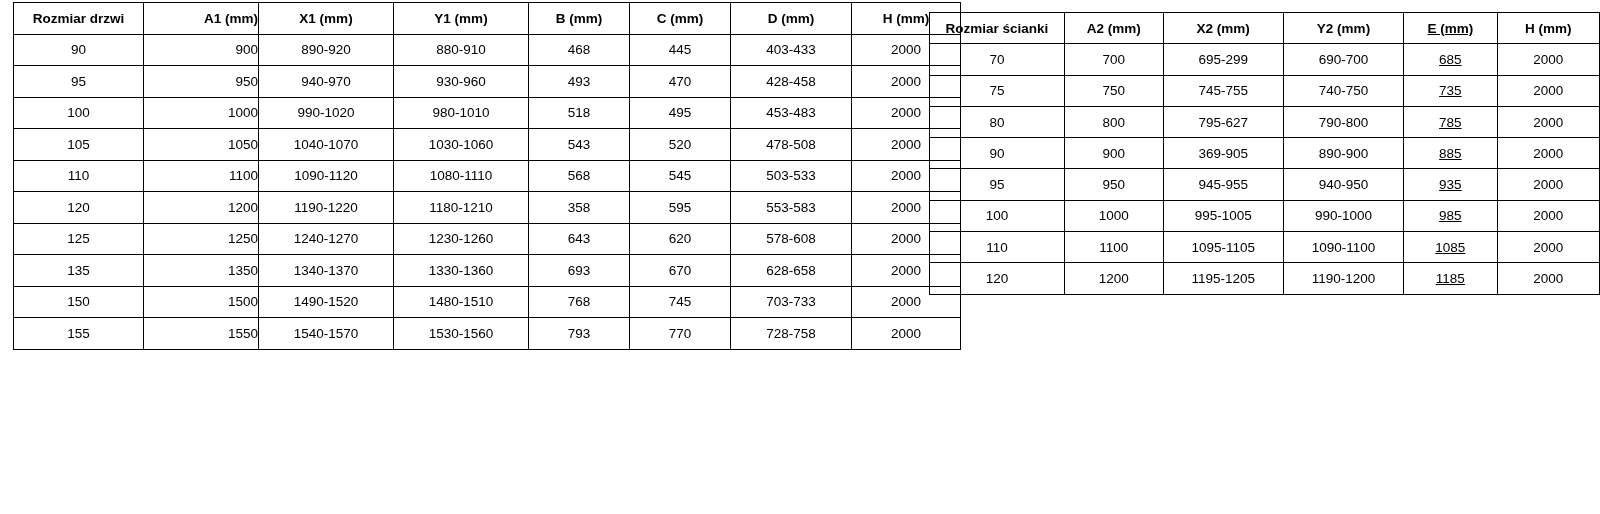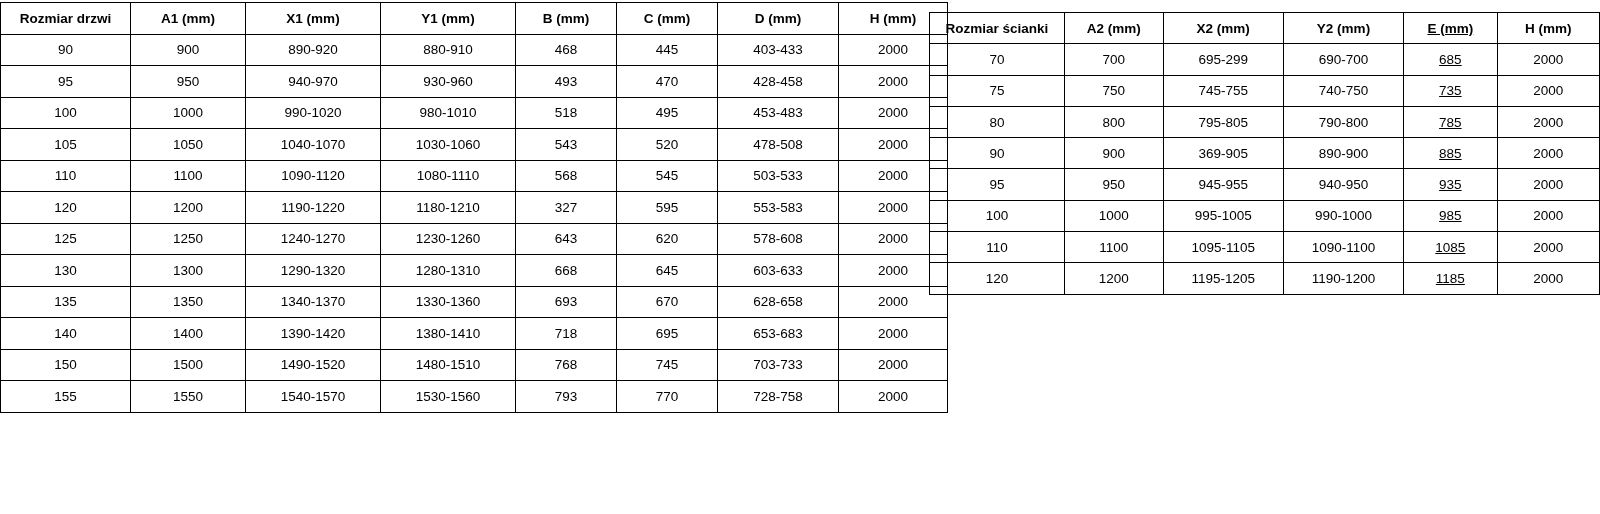--- a/index.html
+++ b/index.html
@@ -16,21 +16,21 @@
   }
   .page {
     position: relative;
     width: 1600px;
     height: 514px;
   }
   .table-wrap {
     position: absolute;
   }
   #doors-table-wrap {
-    left: 0;
+    left: 13px;
     top: 2px;
   }
   #walls-table-wrap {
     left: 929px;
     top: 12px;
   }
   table {
     border-collapse: collapse;
     table-layout: fixed;
   }
@@ -43,21 +43,21 @@
     padding: 0;
   }
   table th {
     font-weight: bold;
   }
   
   #doors-table th, #doors-table td {
     height: 30.5px;
   }
   #doors-table .c0 { width: 129px; }
-  #doors-table .c1 { width: 114px; }
+  #doors-table .c1 { width: 114px; text-align: right; }
   #doors-table .c2 { width: 134px; }
   #doors-table .c3 { width: 134px; }
   #doors-table .c4 { width: 100px; }
   #doors-table .c5 { width: 100px; }
   #doors-table .c6 { width: 120px; }
   #doors-table .c7 { width: 108px; }
   
   #walls-table th, #walls-table td {
     height: 30.3px;
   }
@@ -136,66 +136,46 @@
           <td class="c4">568</td>
           <td class="c5">545</td>
           <td class="c6">503-533</td>
           <td class="c7">2000</td>
         </tr>
         <tr>
           <td class="c0">120</td>
           <td class="c1">1200</td>
           <td class="c2">1190-1220</td>
           <td class="c3">1180-1210</td>
-          <td class="c4">327</td>
+          <td class="c4">358</td>
           <td class="c5">595</td>
           <td class="c6">553-583</td>
           <td class="c7">2000</td>
         </tr>
         <tr>
           <td class="c0">125</td>
           <td class="c1">1250</td>
           <td class="c2">1240-1270</td>
           <td class="c3">1230-1260</td>
           <td class="c4">643</td>
           <td class="c5">620</td>
           <td class="c6">578-608</td>
           <td class="c7">2000</td>
         </tr>
         <tr>
-          <td class="c0">130</td>
-          <td class="c1">1300</td>
-          <td class="c2">1290-1320</td>
-          <td class="c3">1280-1310</td>
-          <td class="c4">668</td>
-          <td class="c5">645</td>
-          <td class="c6">603-633</td>
-          <td class="c7">2000</td>
-        </tr>
-        <tr>
           <td class="c0">135</td>
           <td class="c1">1350</td>
           <td class="c2">1340-1370</td>
           <td class="c3">1330-1360</td>
           <td class="c4">693</td>
           <td class="c5">670</td>
           <td class="c6">628-658</td>
           <td class="c7">2000</td>
         </tr>
         <tr>
-          <td class="c0">140</td>
-          <td class="c1">1400</td>
-          <td class="c2">1390-1420</td>
-          <td class="c3">1380-1410</td>
-          <td class="c4">718</td>
-          <td class="c5">695</td>
-          <td class="c6">653-683</td>
-          <td class="c7">2000</td>
-        </tr>
-        <tr>
           <td class="c0">150</td>
           <td class="c1">1500</td>
           <td class="c2">1490-1520</td>
           <td class="c3">1480-1510</td>
           <td class="c4">768</td>
           <td class="c5">745</td>
           <td class="c6">703-733</td>
           <td class="c7">2000</td>
         </tr>
         <tr>
@@ -237,21 +217,21 @@
           <td class="c0">75</td>
           <td class="c1">750</td>
           <td class="c2">745-755</td>
           <td class="c3">740-750</td>
           <td class="c4">735</td>
           <td class="c5">2000</td>
         </tr>
         <tr>
           <td class="c0">80</td>
           <td class="c1">800</td>
-          <td class="c2">795-805</td>
+          <td class="c2">795-627</td>
           <td class="c3">790-800</td>
           <td class="c4">785</td>
           <td class="c5">2000</td>
         </tr>
         <tr>
           <td class="c0">90</td>
           <td class="c1">900</td>
           <td class="c2">369-905</td>
           <td class="c3">890-900</td>
           <td class="c4">885</td>

